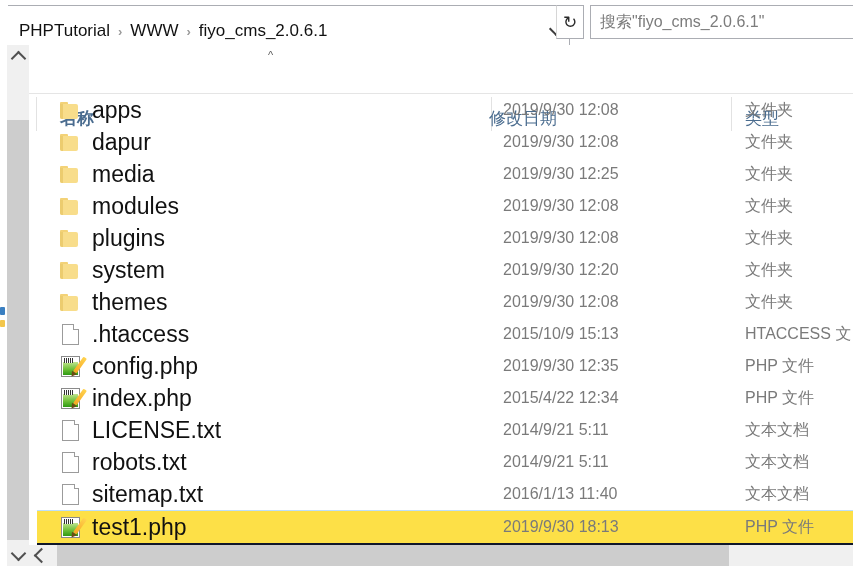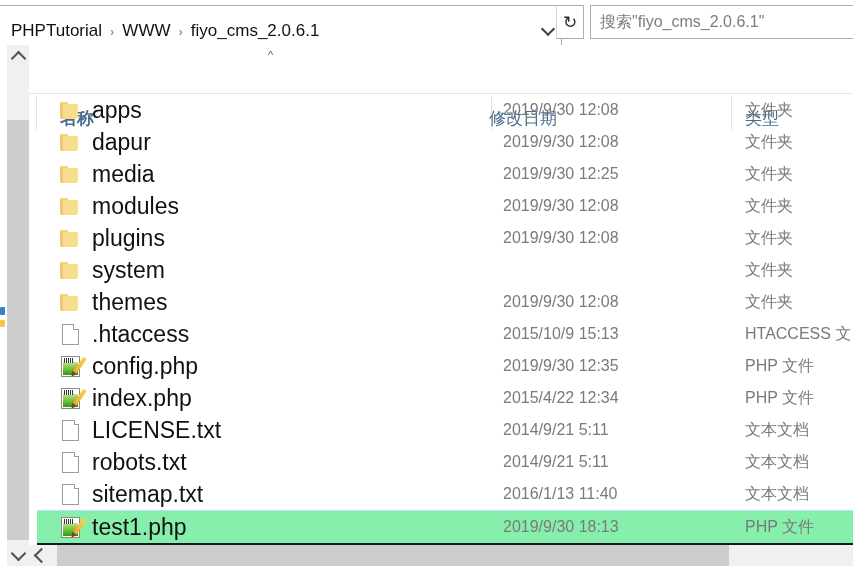--- a/index.html
+++ b/index.html
@@ -25,21 +25,21 @@
   .addressbar {
     position: absolute;
     left: 0; top: 0;
     width: 853px;
     height: 45px;
     background: #ffffff;
     box-sizing: border-box;
   }
   .path-box {
     position: absolute;
-    left: 0; top: 5px;
+    left: 8px; top: 5px;
     width: 562px;
     height: 52px;
     border: 1px solid #abadb3;
     border-left: none;
     background: #ffffff;
     box-sizing: border-box;
     display: flex;
     align-items: center;
   }
   .crumbs {
@@ -151,21 +151,21 @@
     overflow: hidden;
   }
   .row {
     position: relative;
     height: 32px;
     width: 816px;
     display: flex;
     align-items: center;
   }
   .row.selected {
-    background: #86efac;
+    background: #fde047;
     border-top: 1px solid #bcdffb;
     border-bottom: 7px solid #0f172a;
   }
   .cell-icon {
     position: absolute;
     left: 21px;
     width: 24px;
     height: 24px;
     display: flex;
     align-items: center;
@@ -502,20 +502,21 @@
       </div>
       <div class="row">
         <span class="cell-icon">
           <span class="ico-folder">
             <span class="tab"></span>
             <span class="body"></span>
             <span class="spine"></span>
           </span>
         </span>
         <span class="cell-name">system</span>
+        <span class="cell-date">2019/9/30 12:20</span>
         <span class="cell-type">文件夹</span>
       </div>
       <div class="row">
         <span class="cell-icon">
           <span class="ico-folder">
             <span class="tab"></span>
             <span class="body"></span>
             <span class="spine"></span>
           </span>
         </span>

